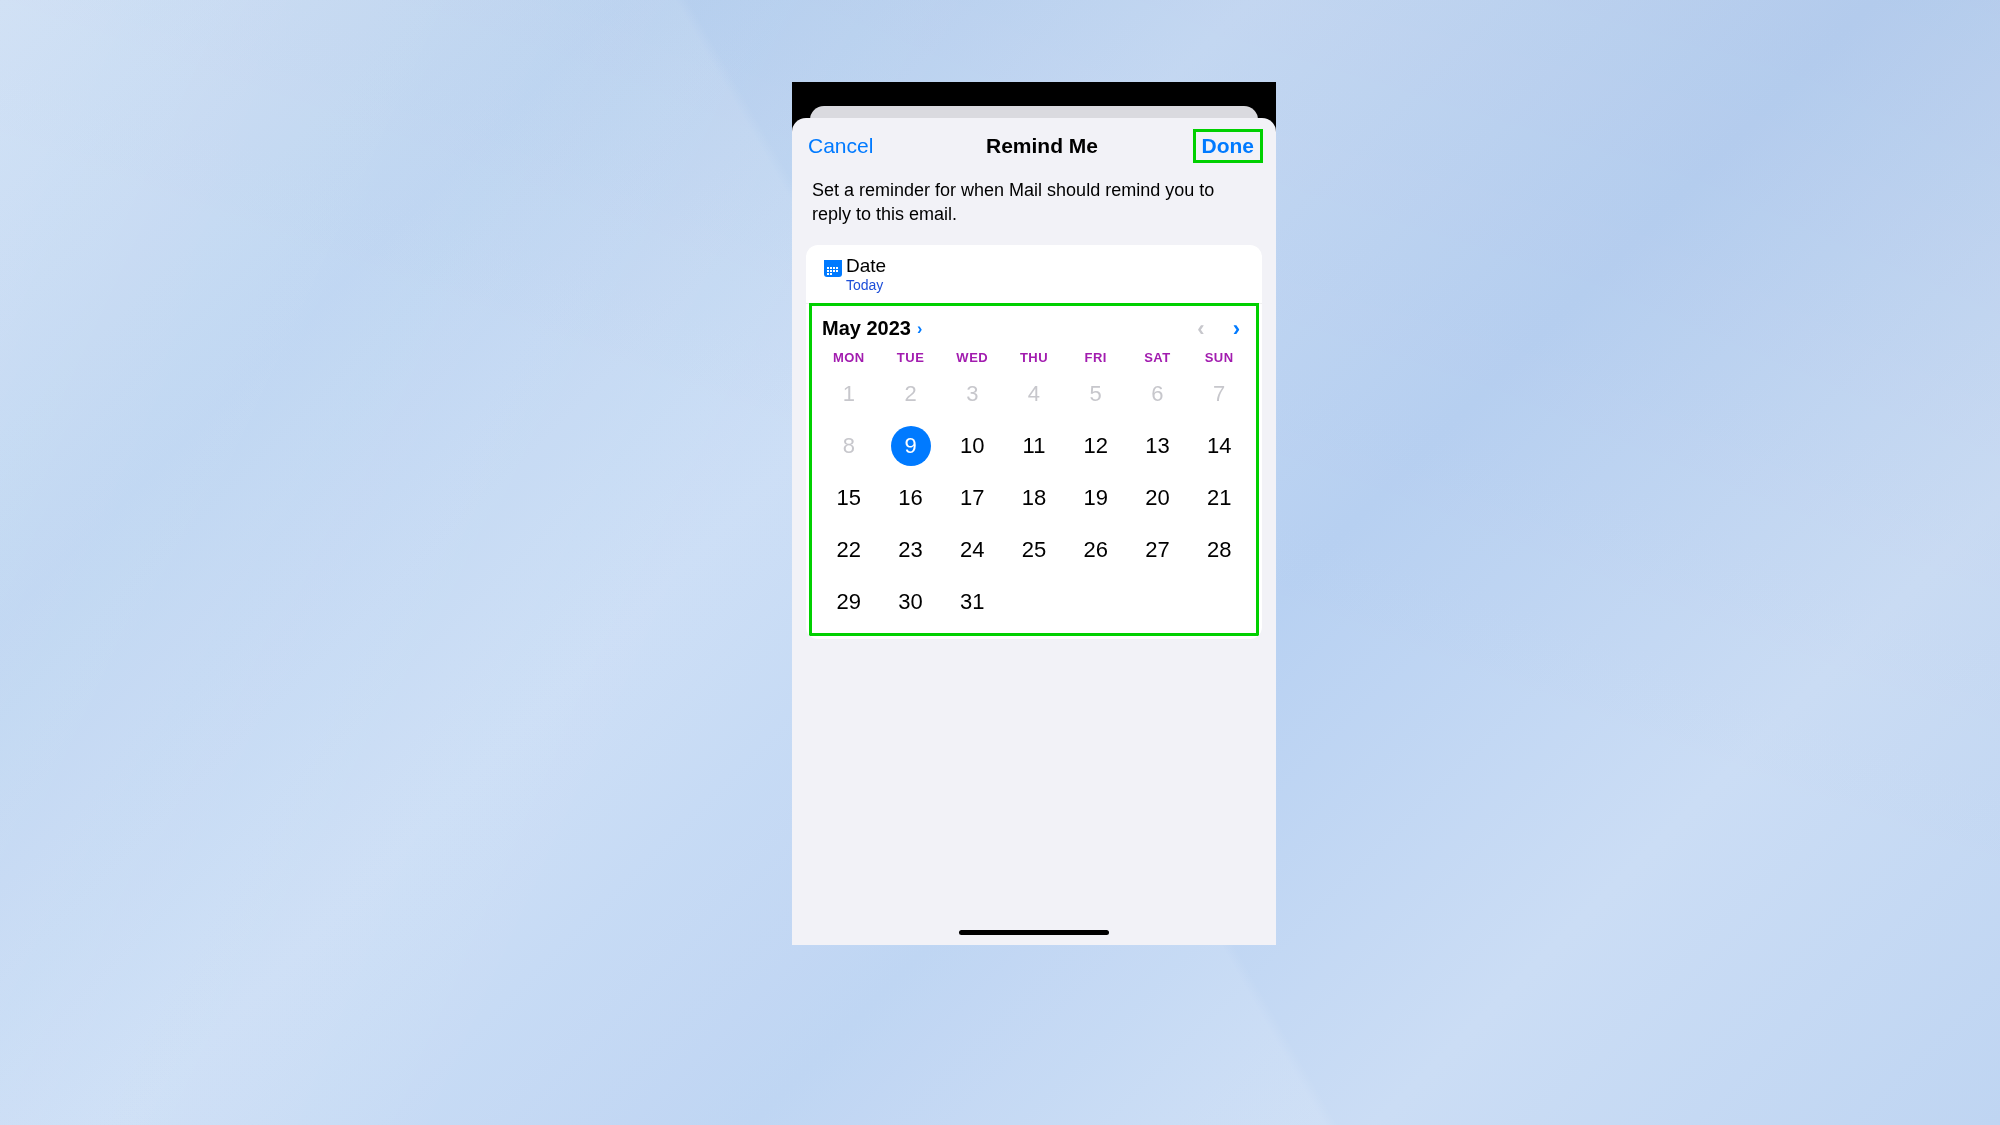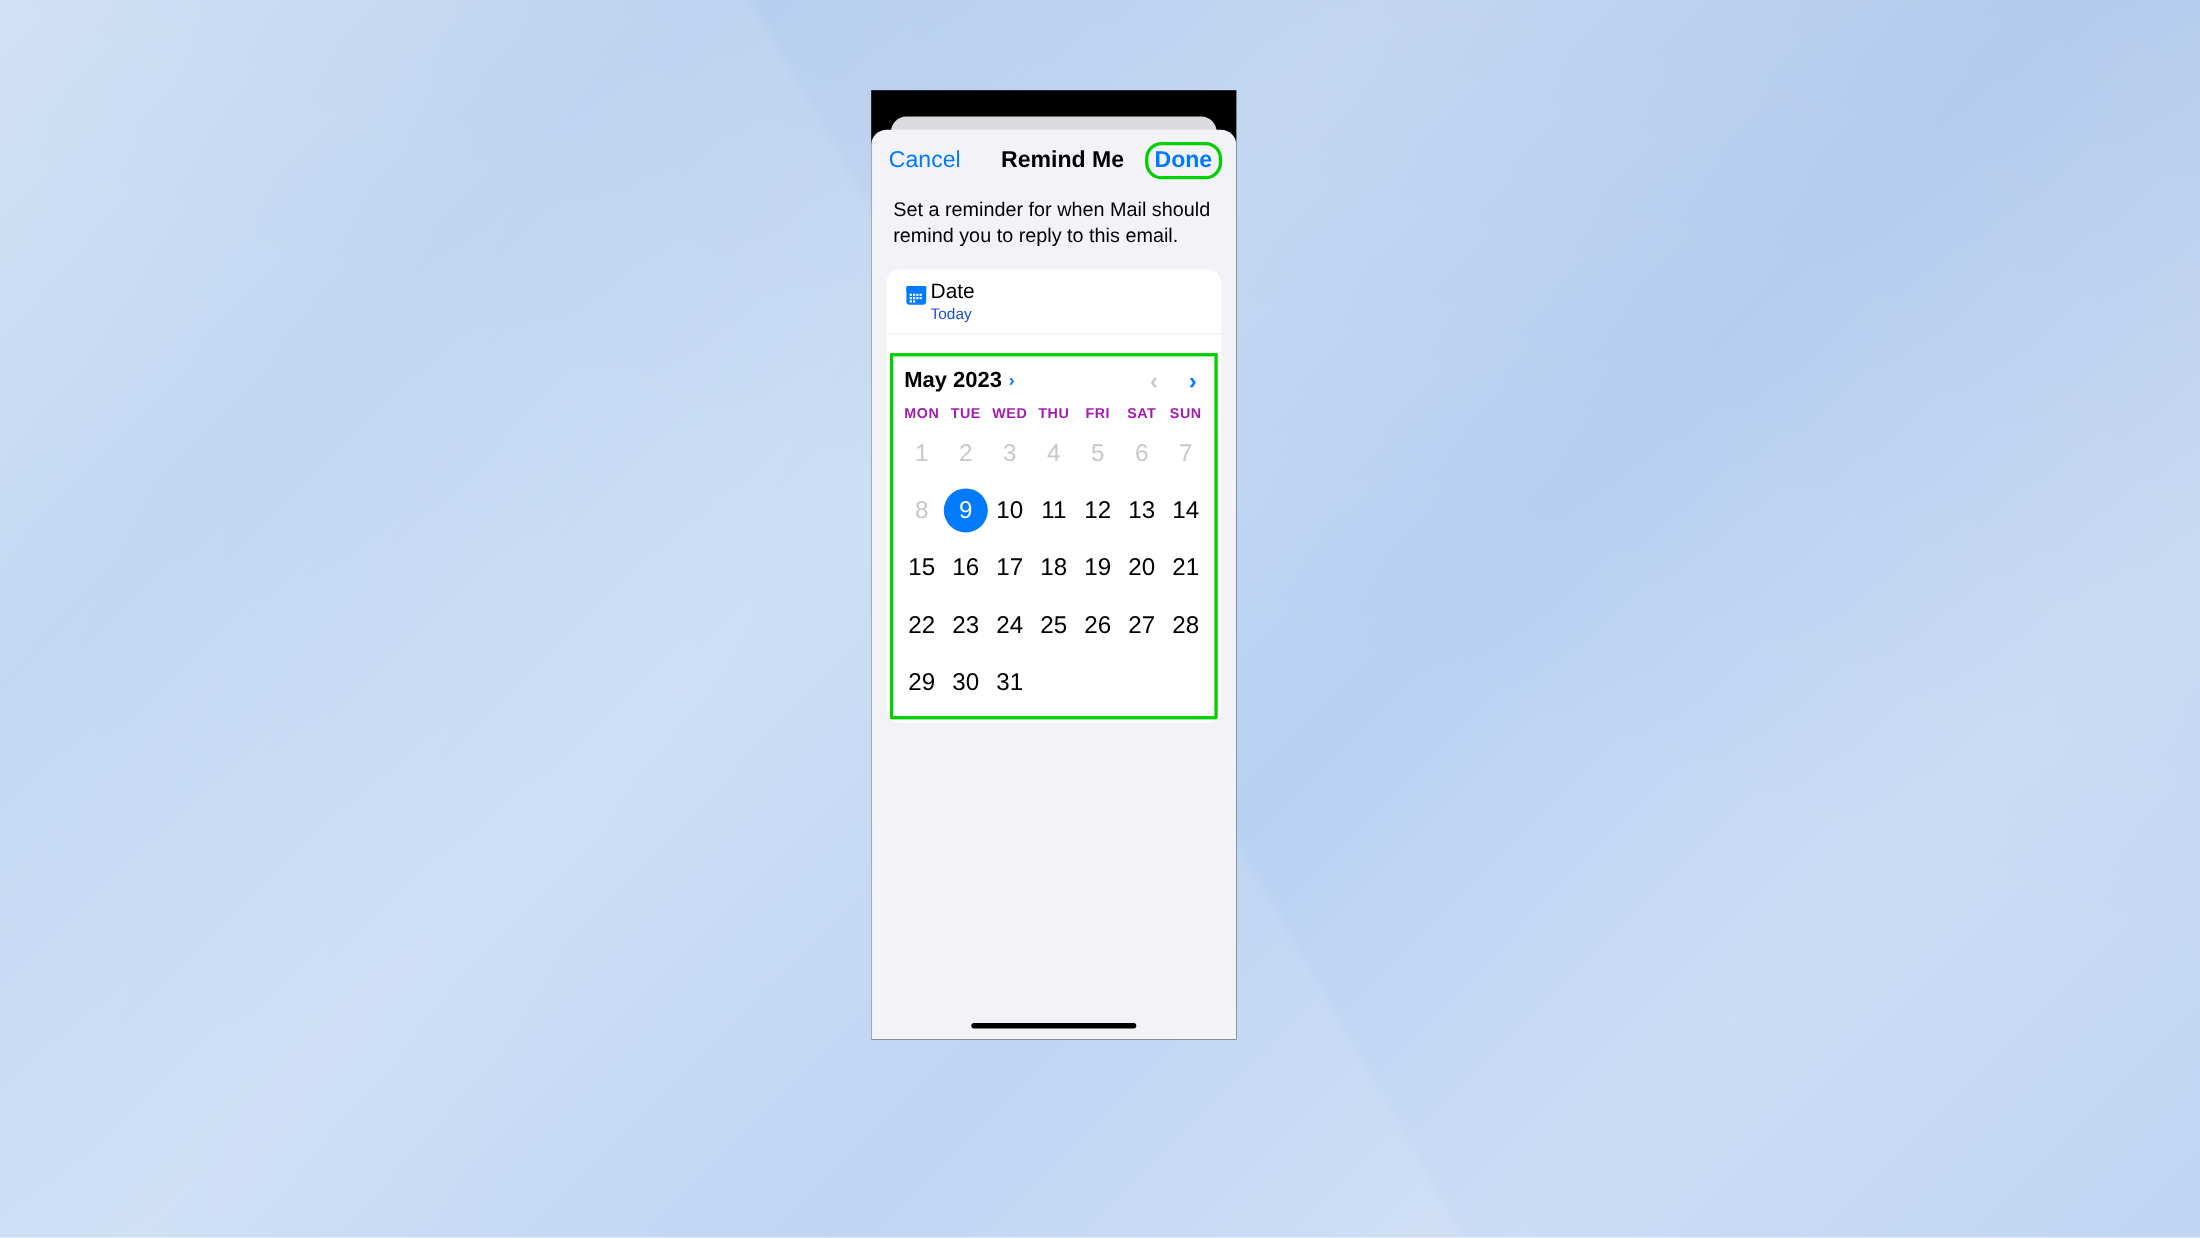--- a/index.html
+++ b/index.html
@@ -15,21 +15,21 @@
     background:
       linear-gradient(115deg, rgba(255,255,255,0.15) 0%, rgba(255,255,255,0) 40%),
       linear-gradient(200deg, rgba(0,0,50,0.03) 0%, rgba(0,0,0,0) 50%),
       linear-gradient(60deg, rgba(255,255,255,0.1) 50%, rgba(0,0,0,0) 50.5%);
   }
 
   .phone {
     position: absolute;
     left: 792px;  
     top: 82px;
-    width: 332px;
+    width: 484px;
     height: 863px;
     background: #000;
     border-radius: 0;
     overflow: hidden;
   }
 
   .sheet-backdrop {
     position: absolute;
     left: 18px; right: 18px; top: 24px; height: 40px;
     background: #f2f2f7;
@@ -48,21 +48,21 @@
 
   .nav {
     height: 56px;
     display: flex;
     align-items: center;
     justify-content: space-between;
     padding: 0 16px;
   }
   .nav .left { color: #007aff; font-size: 21px; font-weight: 400; }
   .nav .title { color: #000; font-size: 21px; font-weight: 600; position:absolute; left:16px; right:0; text-align:center; pointer-events:none;}
-  .nav .right { color: #007aff; font-size: 21px; font-weight: 600; padding: 2px 6px; border-radius: 12px; }
+  .nav .right { color: #007aff; font-size: 21px; font-weight: 600; padding: 2px 6px; }
 
   .hl-green { outline: 3px solid #00d000; outline-offset: 0; }
 
   .desc {
     padding: 4px 20px 18px 20px;
     font-size: 18px;
     line-height: 1.35;
     color: #000;
   }
 
@@ -84,21 +84,21 @@
   }
   .row .labels { display:flex; flex-direction:column; }
   .row .label-main { font-size: 19px; color:#000; }
   .row .label-sub { font-size: 14px; color:#1d4ed8; }
 
   .cal-wrap {
     border-top: 1px solid rgba(0,0,0,0.06);
     padding: 0;
   }
   .cal {
-    margin: 20px 6px 6px 6px;
+    margin: 2px 6px 6px 6px;
     padding: 6px 4px 10px 4px;
   }
   .cal .monthrow {
     display:flex; align-items:center; justify-content:space-between;
     padding: 4px 6px 8px 6px;
   }
   .cal .monthlabel { display:flex; align-items:center; gap:6px; font-size:20px; font-weight:600; color:#000;}
   .cal .monthlabel .chev { color:#007aff; font-size:16px; font-weight:700;}
   .cal .navbtns { display:flex; gap:28px; padding-right:6px;}
   .cal .navbtns .chev { font-size:22px; font-weight:600; }

